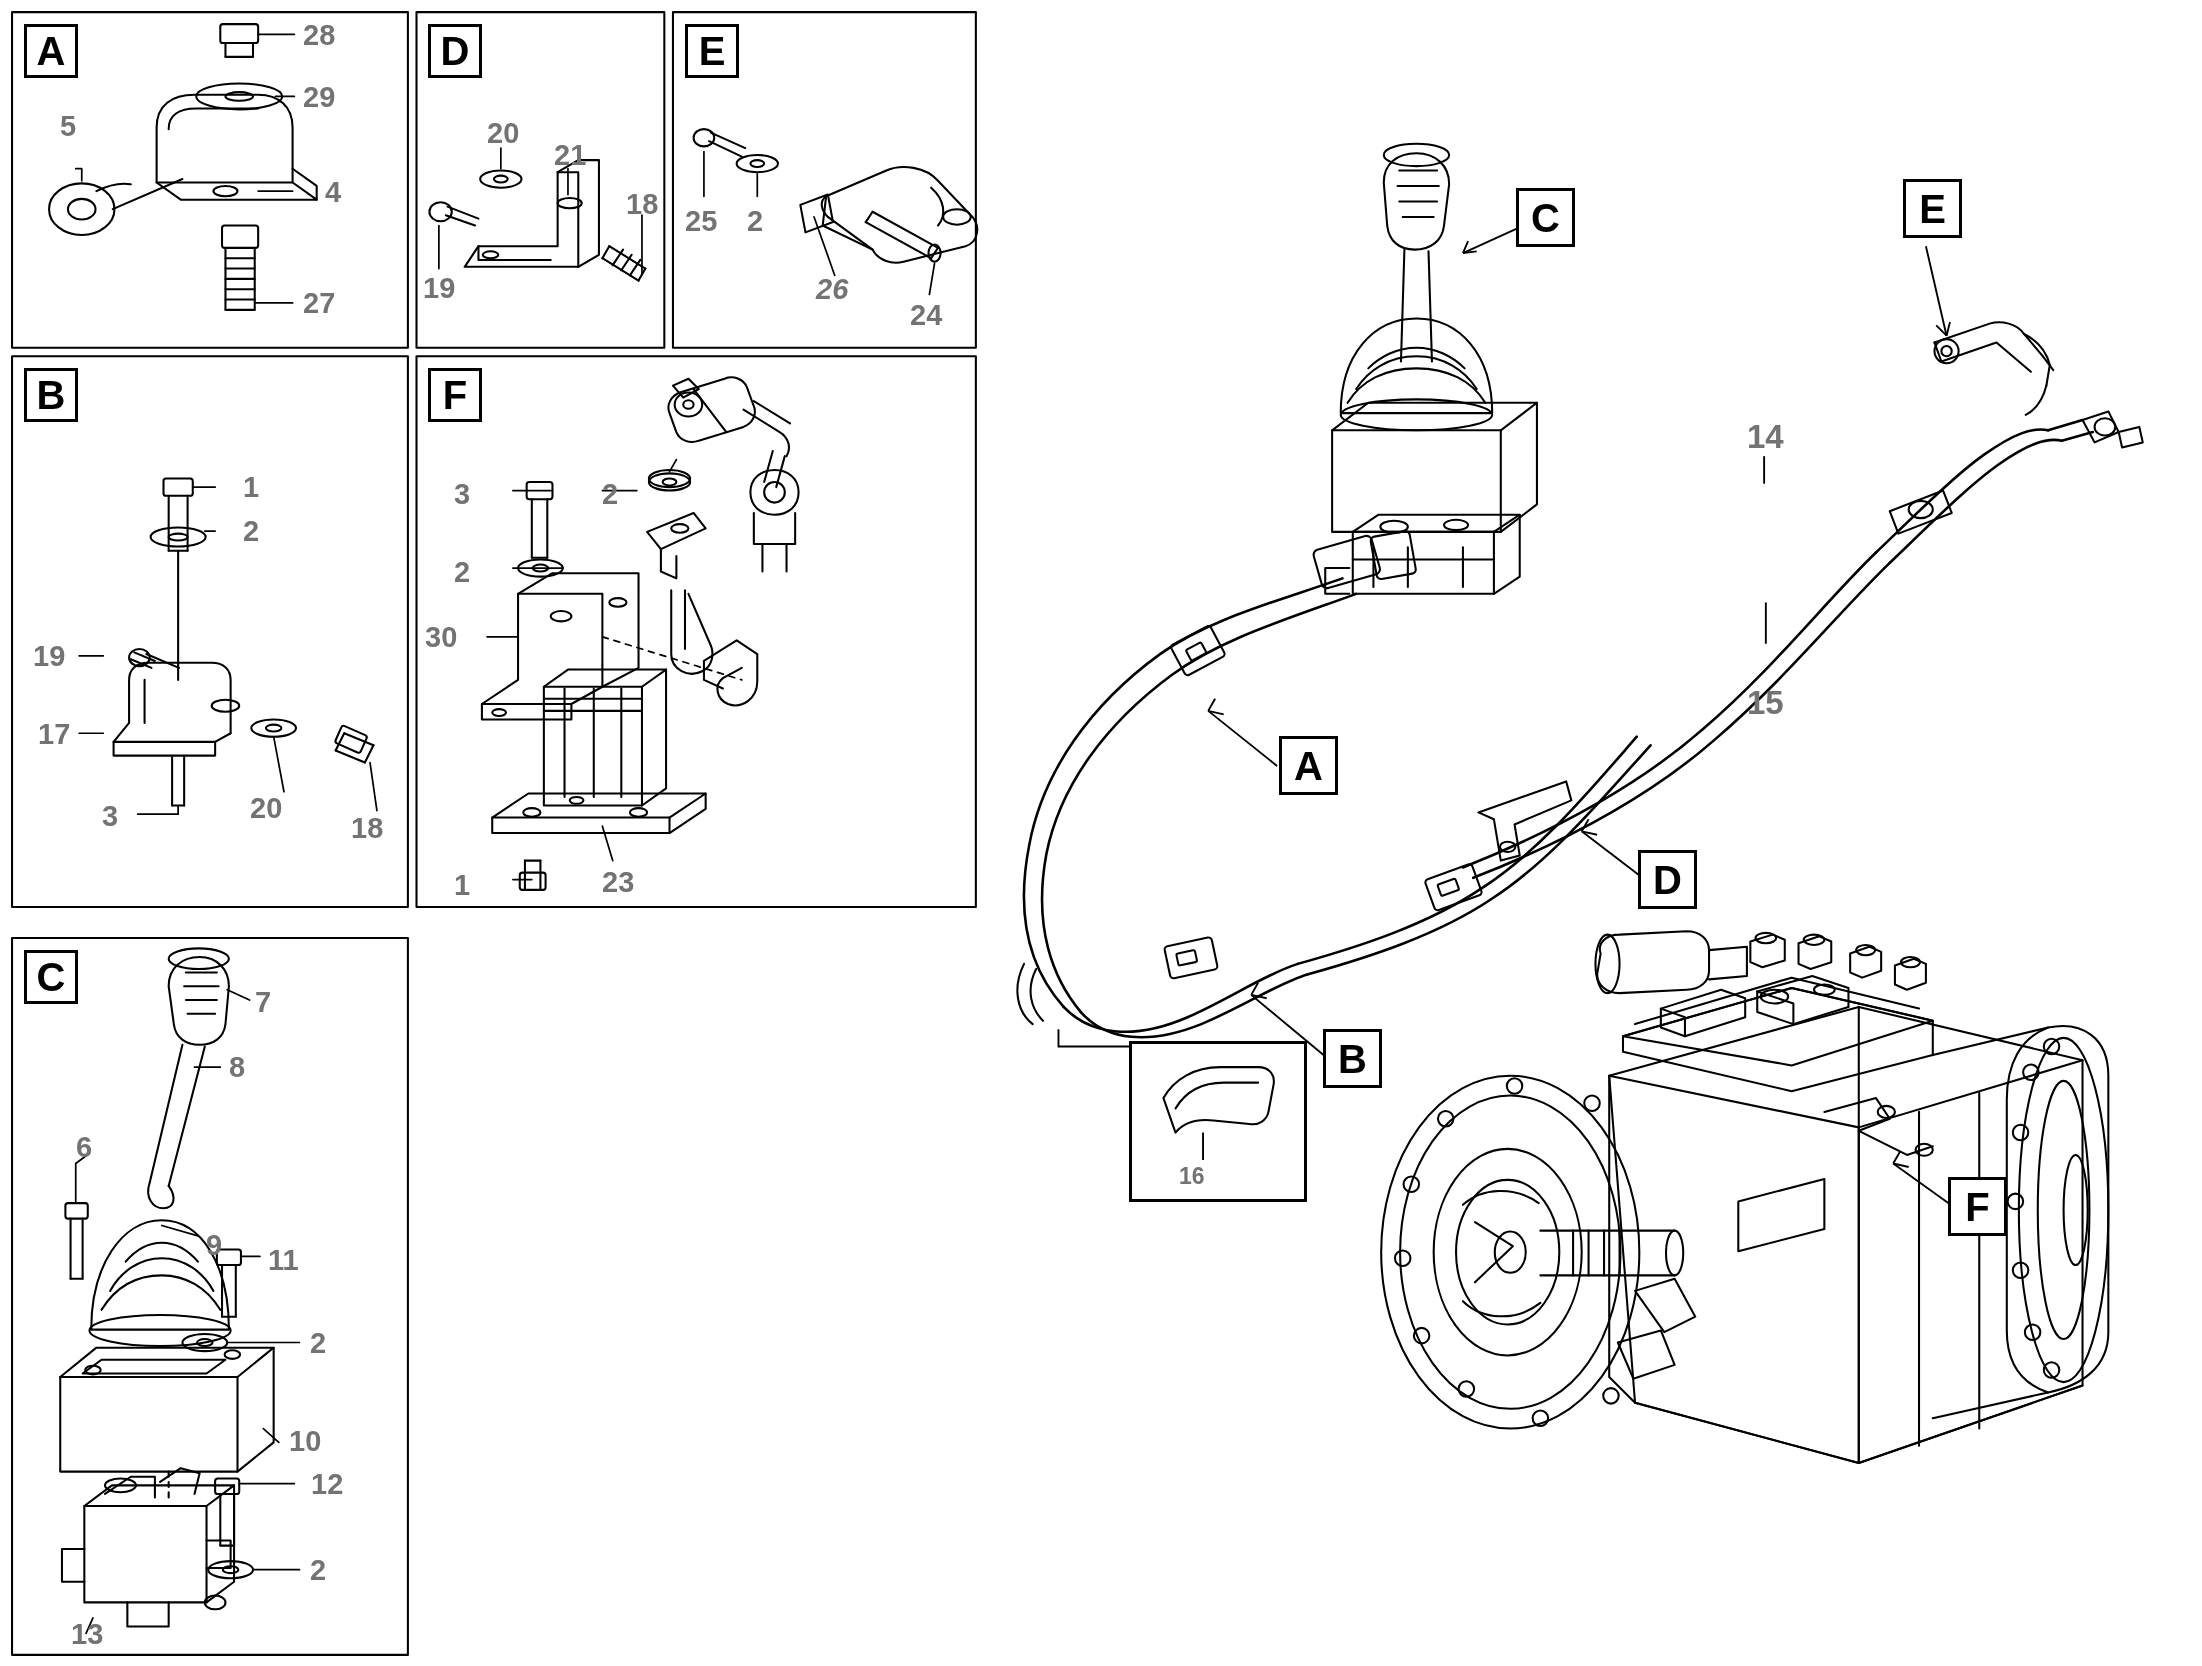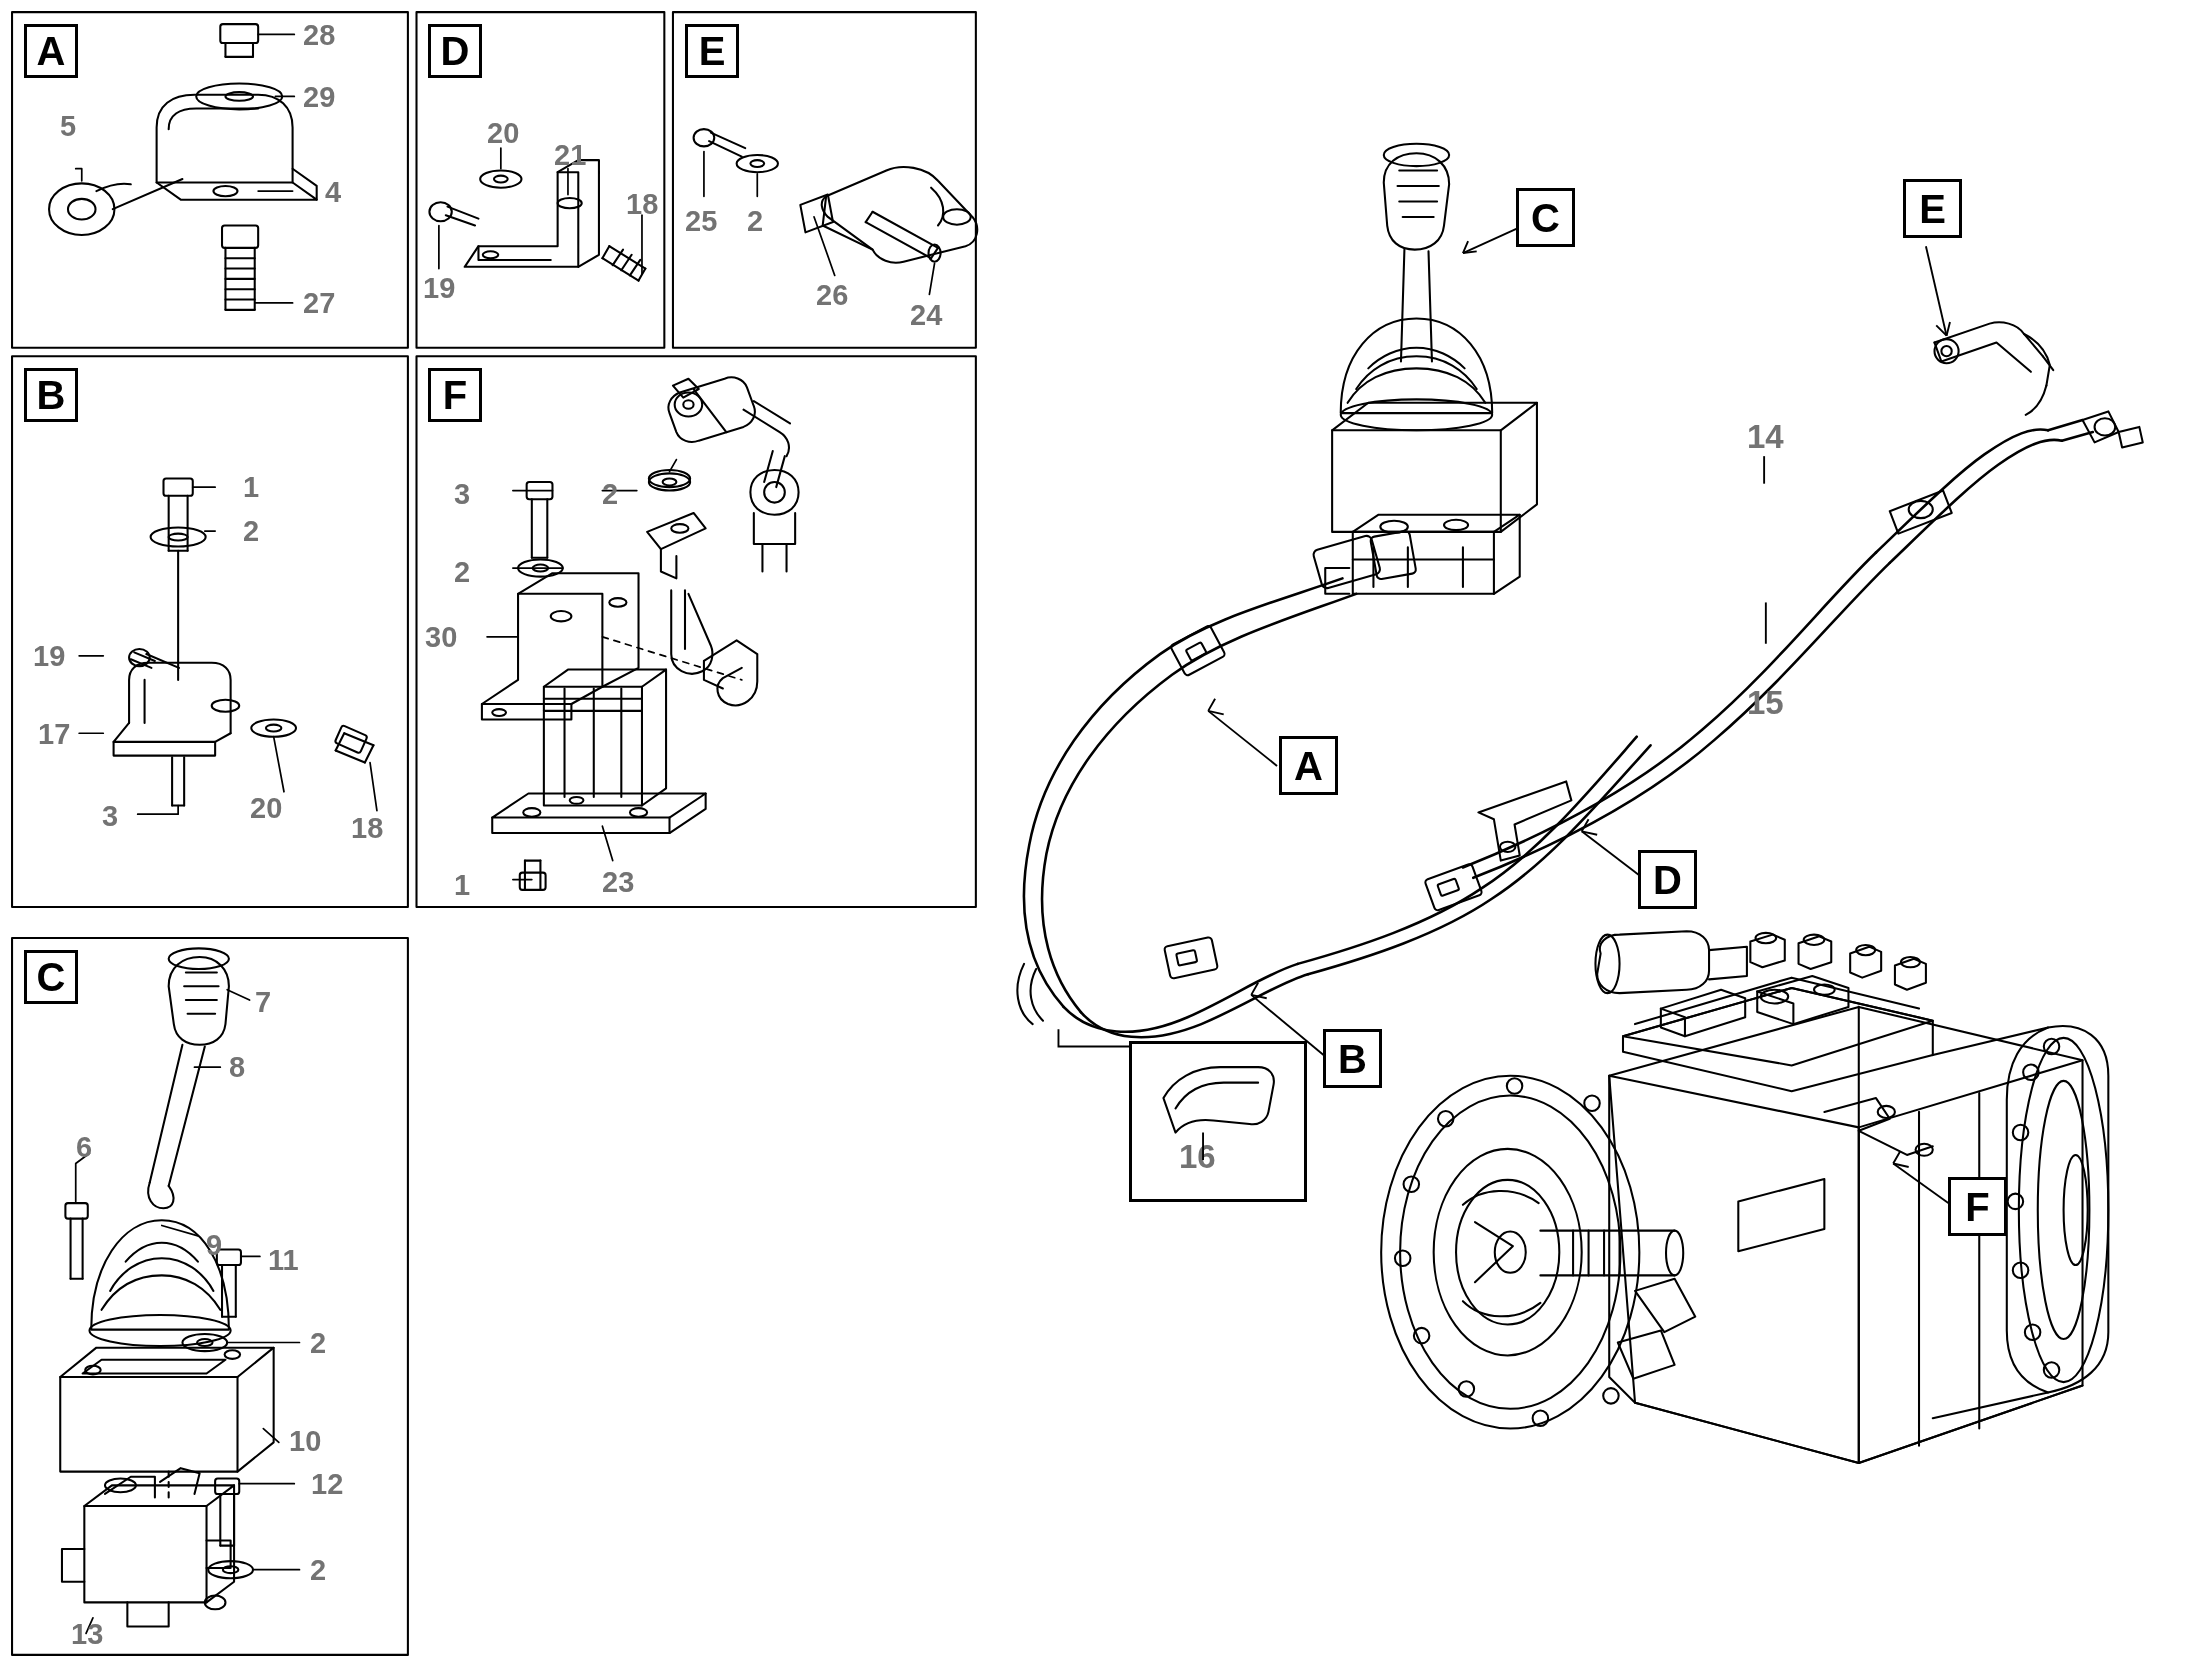--- a/index.html
+++ b/index.html
@@ -562,33 +562,33 @@
   <div class="num" style="left:310px; top:1554px;">2</div>
   <div class="num" style="left:71px; top:1618px;">13</div>
 
   <div class="num" style="left:487px; top:117px;">20</div>
   <div class="num" style="left:554px; top:139px;">21</div>
   <div class="num" style="left:626px; top:188px;">18</div>
   <div class="num" style="left:423px; top:272px;">19</div>
 
   <div class="num" style="left:685px; top:205px;">25</div>
   <div class="num" style="left:747px; top:205px;">2</div>
-  <div class="num" style="left:816px; top:279px;">26</div>
+  <div class="num" style="left:816px; top:273px;font-style:italic;">26</div>
   <div class="num" style="left:910px; top:299px;">24</div>
 
   <div class="num" style="left:454px; top:478px;">3</div>
   <div class="num" style="left:602px; top:478px;">2</div>
   <div class="num" style="left:454px; top:556px;">2</div>
   <div class="num" style="left:425px; top:621px;">30</div>
   <div class="num" style="left:454px; top:869px;">1</div>
   <div class="num" style="left:602px; top:866px;">23</div>
 
   <div class="num" style="left:1747px; top:418px; font-size:33px;text-align:center;">14</div>
   <div class="num" style="left:1747px; top:647px; font-size:33px;margin-top:37px;">15</div>
-  <div class="num" style="left:1179px; top:1138px; font-size:33px;">16</div>
+  <div class="num" style="left:1179px; top:1163px; font-size:23px;">16</div>
 
   <svg class="layer" viewBox="0 0 2560 1937">
     <g fill="none" stroke="#000" stroke-width="2.2">
       <path d="M2050 530 L2050 562"></path>
       <path d="M2052 700 L2052 748"></path>
       <path d="M1398 1316 L1398 1348"></path>
 
       <path d="M1762 266 L1700 294"></path>
       <path d="M1700 294 L1716 292 M1700 294 L1706 280"></path>
       <path d="M2238 286 L2262 390"></path>

